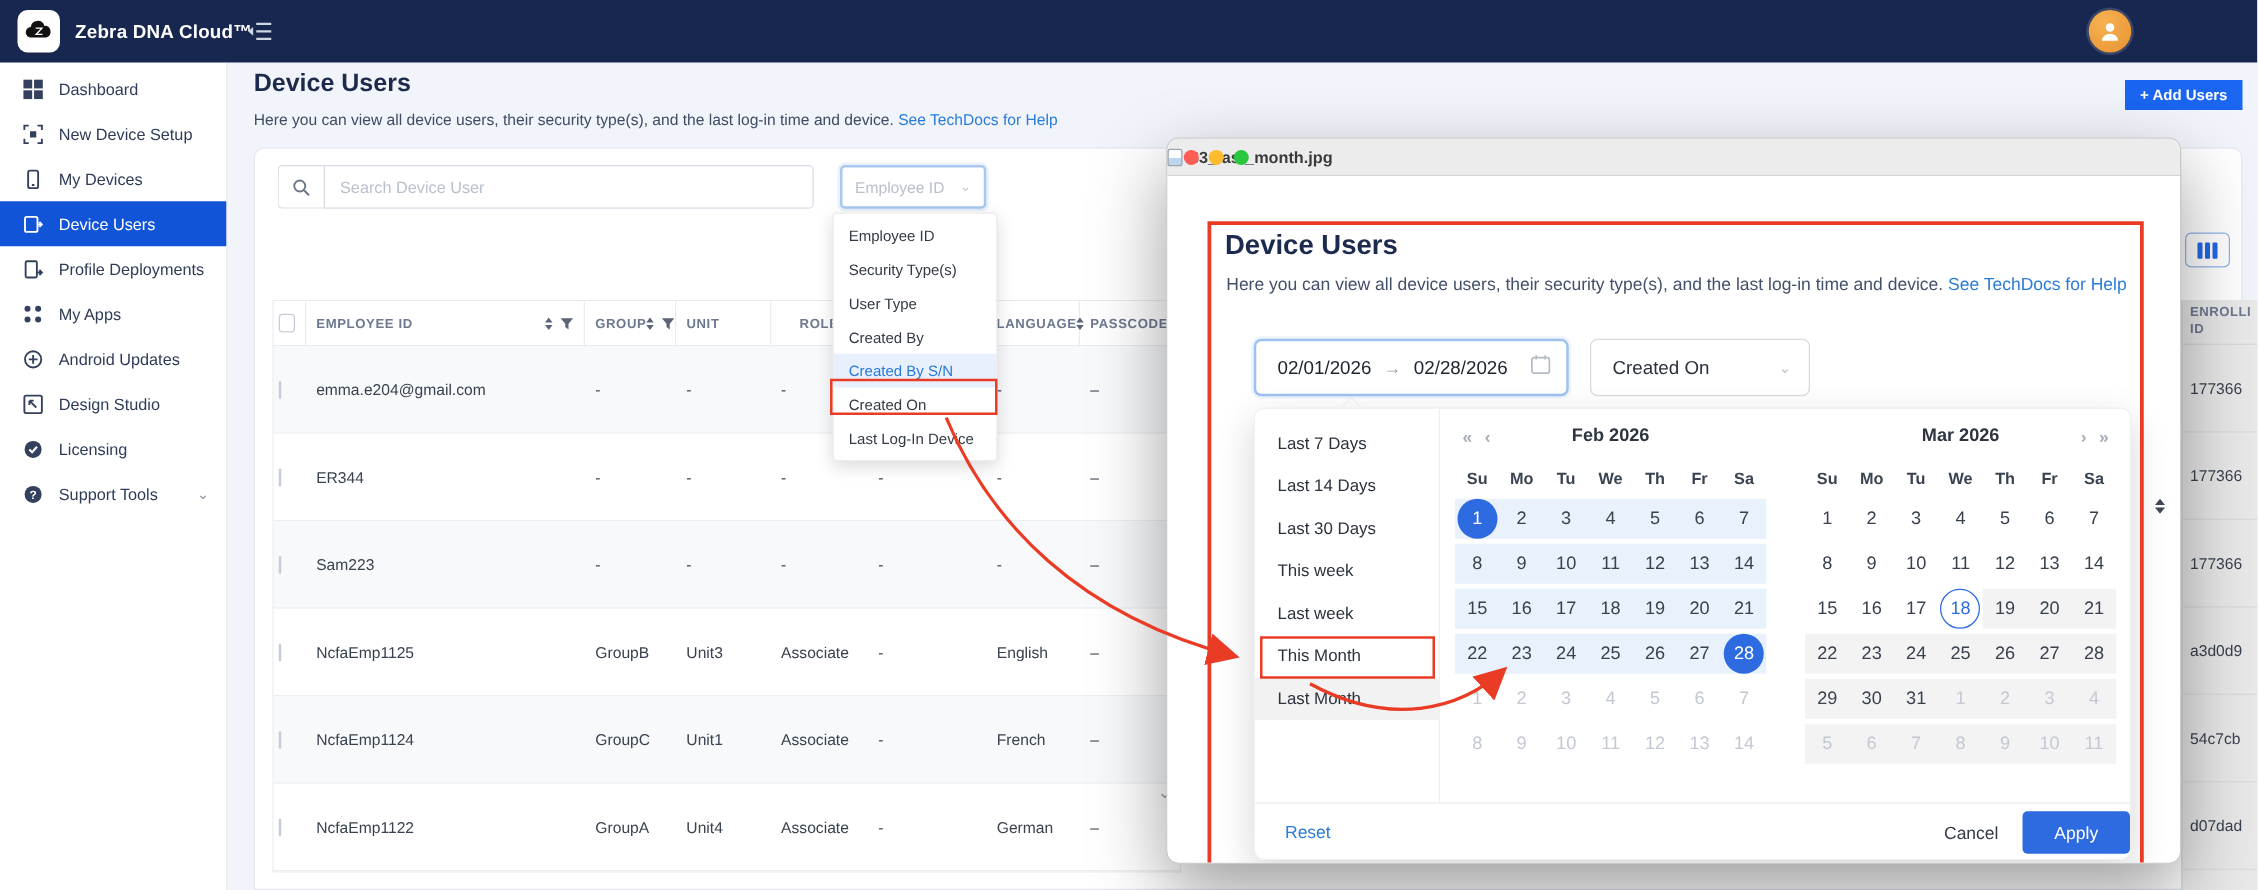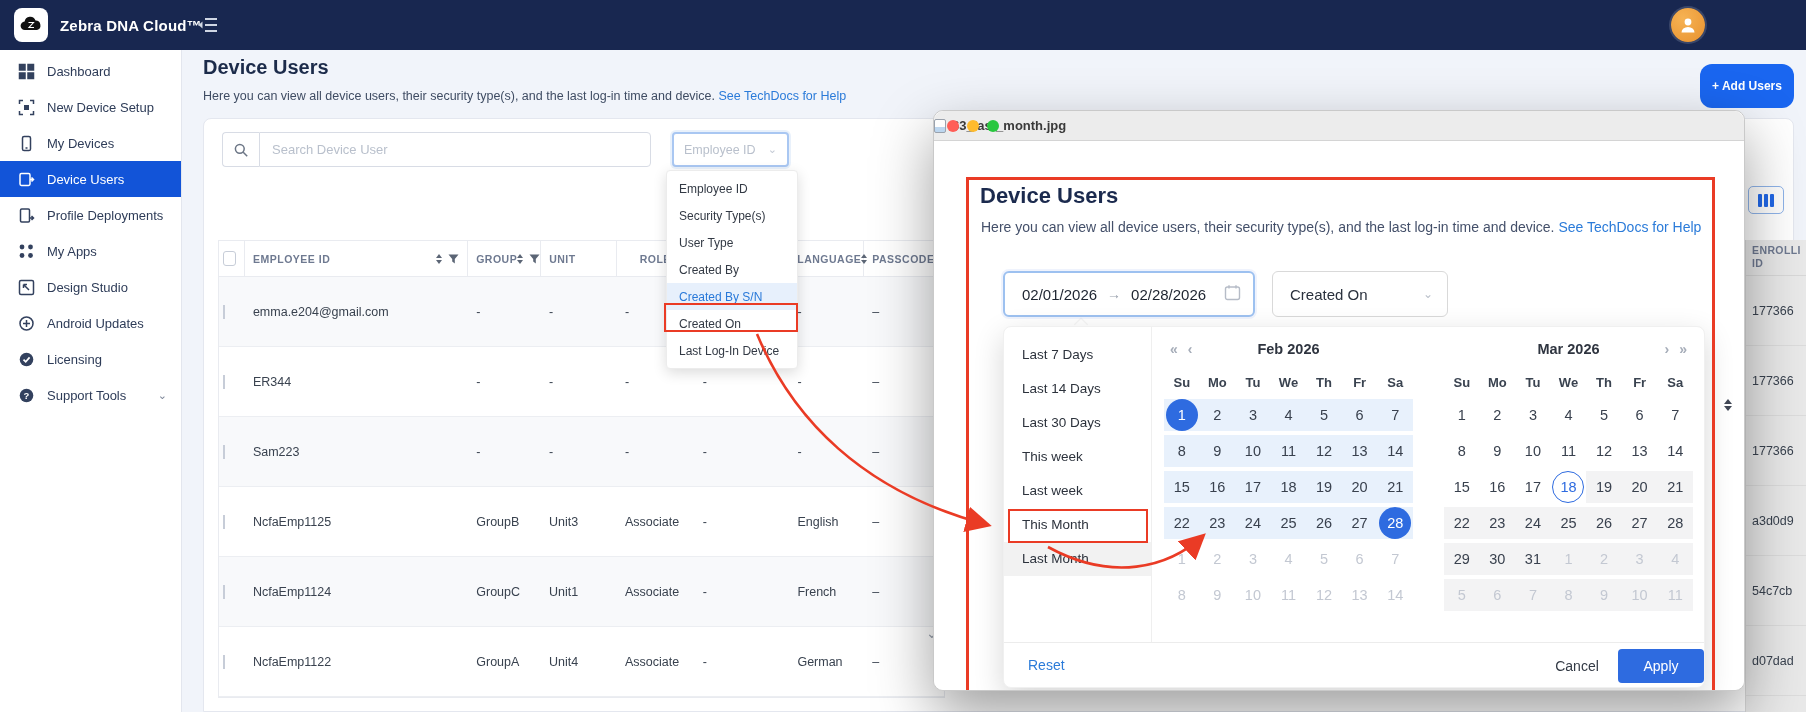--- a/index.html
+++ b/index.html
@@ -19,21 +19,21 @@
   .nav-item { position:relative; height:36px; display:flex; align-items:center; gap:12px; padding-left:18px; color:#2e3c58; font-size:13px; font-weight:500; cursor:pointer; }
   .nav-item .icon { width:17px; height:17px; display:flex; align-items:center; justify-content:center; color:#33415e; }
   .nav-item.active { background:#1254d8; color:#fff; }
   .nav-item.active .icon { color:#fff; }
   .nav-item .chev { position:absolute; right:14px; color:#7c8698; font-size:11px; }
 
   
   .page-title { position:absolute; left:203px; top:56px; font-size:20px; font-weight:bold; color:#1c2b4a; z-index:2; }
   .page-sub { position:absolute; left:203px; top:89px; font-size:12.5px; color:#3f4c63; z-index:2; }
   .page-sub a, .link { color:#2b7bd9; text-decoration:none; }
-  .add-btn { position:absolute; left:1700px; top:64px; width:94px; height:44px; background:#1a66f0; color:#fff; font-size:12px; font-weight:bold; border:none; border-radius:12px; z-index:2; cursor:pointer; }
+  .add-btn { position:absolute; left:1700px; top:64px; width:94px; height:24px; background:#1a66f0; color:#fff; font-size:12px; font-weight:bold; border:none; border-radius:0; z-index:2; cursor:pointer; }
 
   
   .card { position:absolute; left:203px; top:118px; width:1591px; height:594px; background:#fff; border:1px solid #e4e7ef; border-radius:8px 8px 0 0; z-index:1; }
   .search-iconbox { position:absolute; left:222px; top:132px; width:37px; height:35px; border:1px solid #d8dce5; border-right:none; border-radius:4px 0 0 4px; background:#fff; display:flex; align-items:center; justify-content:center; z-index:2; }
   .search-input { position:absolute; left:259px; top:132px; width:392px; height:35px; border:1px solid #d8dce5; border-radius:0 4px 4px 0; padding:0 12px; font-size:13px; color:#3c4454; z-index:2; outline:none; font-family:inherit; }
   .search-input::placeholder { color:#b9c0cc; }
   .filter-select { position:absolute; left:672px; top:132px; width:117px; height:35px; border:2px solid #a9c7f2; box-shadow:0 0 0 2px rgba(41,121,217,.10); border-radius:4px; background:#fff; display:flex; align-items:center; padding:0 10px; font-size:12.5px; color:#b9c0cc; z-index:4; cursor:pointer; }
   .filter-select .chev { margin-left:auto; color:#c3c9d4; font-size:11px; }
 
   .dropdown { position:absolute; left:666px; top:170px; width:132px; background:#fff; border:1px solid #ececec; border-radius:4px; box-shadow:0 4px 14px rgba(0,0,0,.14); z-index:7; padding:4px 0; }
@@ -207,34 +207,34 @@
             <circle cx="12.5" cy="4" r="2.4" fill="currentColor" stroke="none"></circle>
             <circle cx="4" cy="12.5" r="2.4" fill="currentColor" stroke="none"></circle>
             <circle cx="12.5" cy="12.5" r="2.4" fill="currentColor" stroke="none"></circle>
           </svg>
         </span>
         <span>My Apps</span>
       </div>
       <div class="nav-item">
         <span class="icon">
           <svg width="17" height="17" viewBox="0 0 17 17" fill="none" stroke="currentColor" stroke-width="1.5">
+            <circle cx="8.5" cy="8.5" r="6.5"></circle>
+            <path d="M8.5 5 V12 M5 8.5 H12"></path>
+          </svg>
+        </span>
+        <span>Android Updates</span>
+      </div>
+      <div class="nav-item">
+        <span class="icon">
+          <svg width="17" height="17" viewBox="0 0 17 17" fill="none" stroke="currentColor" stroke-width="1.5">
             <rect x="1.5" y="1.5" width="14" height="14" rx="1.5"></rect>
             <path d="M11 11 L5.5 5.5 M5.5 5.5 H9 M5.5 5.5 V9"></path>
           </svg>
         </span>
         <span>Design Studio</span>
-      </div>
-      <div class="nav-item">
-        <span class="icon">
-          <svg width="17" height="17" viewBox="0 0 17 17" fill="none" stroke="currentColor" stroke-width="1.5">
-            <circle cx="8.5" cy="8.5" r="6.5"></circle>
-            <path d="M8.5 5 V12 M5 8.5 H12"></path>
-          </svg>
-        </span>
-        <span>Android Updates</span>
       </div>
       <div class="nav-item">
         <span class="icon">
           <svg width="17" height="17" viewBox="0 0 17 17" fill="none" stroke="currentColor" stroke-width="1.5">
             <circle cx="8.5" cy="8.5" r="6.8" fill="currentColor" stroke="none"></circle>
             <path d="M5.5 8.6 L7.7 10.8 L11.6 6.4" stroke="#fff" stroke-width="1.7"></path>
           </svg>
         </span>
         <span>Licensing</span>
       </div>

